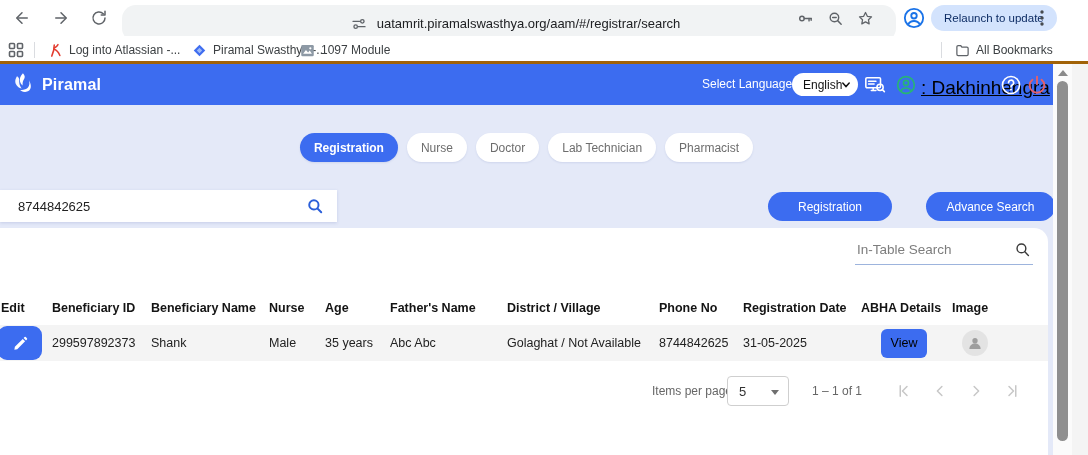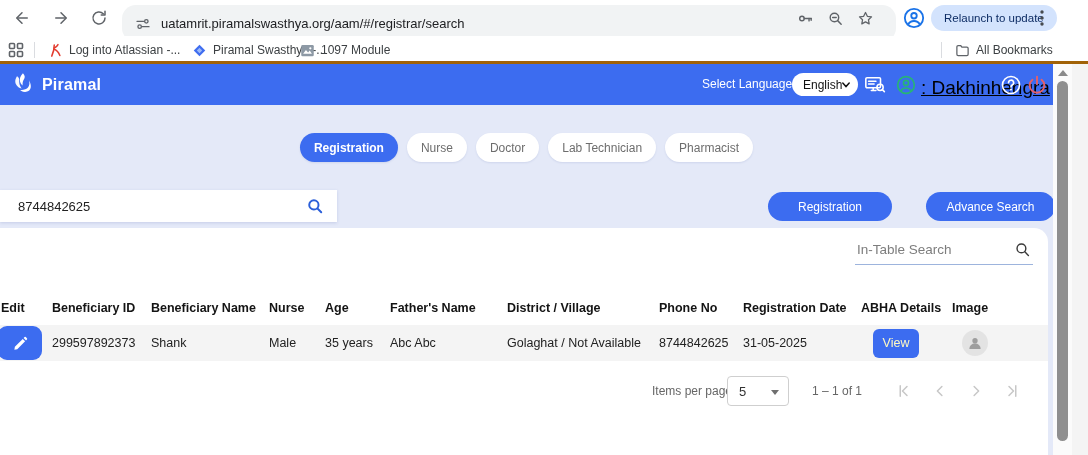--- a/index.html
+++ b/index.html
@@ -4,21 +4,21 @@
 <style>
   * { margin:0; padding:0; box-sizing:border-box; }
   body { font-family:"Liberation Sans", sans-serif; }
   .screen{ position:relative; width:1088px; height:455px; background:#fff; overflow:hidden; font-family:"Liberation Sans",sans-serif; }
 
   
   .toolbar{ position:absolute; top:0; left:0; width:1088px; height:36px; background:#fff; }
   .nav-ic{ position:absolute; top:9px; width:18px; height:18px; color:#5f6368; }
   .nav-ic svg{ width:18px; height:18px; display:block; }
   .ic-back{ left:13px; } .ic-fwd{ left:52px; } .ic-reload{ left:90px; }
-  .url-pill{ position:absolute; left:122px; top:5px; width:774px; height:37px; background:#f1f3f4; border-radius:14px; display:flex; align-items:center; }
+  .url-pill{ position:absolute; left:122px; top:5px; width:774px; height:37px; background:#f1f3f4; border-radius:14px; display:flex; align-items:center;justify-content:center; }
   .site-info{ margin-left:13px; width:16px; height:16px; color:#5f6368; }
   .site-info svg{ width:16px; height:16px; display:block; }
   .url-text{ margin-left:10px; font-size:13px; color:#202124; white-space:nowrap; }
   .pill-right-ic{ position:absolute; top:5px; width:17px; height:17px; color:#5f6368; }
   .pill-right-ic svg{ width:17px; height:17px; display:block; }
   .ic-key{ right:82px; } .ic-zoomout{ right:52px; } .ic-star{ right:22px; }
   .profile-btn{ position:absolute; left:903px; top:7px; width:22px; height:22px; }
   .profile-btn svg{ width:22px; height:22px; display:block; }
   .relaunch{ position:absolute; left:931px; top:5px; height:26px; padding:0 13px; background:#d3e3fd; color:#0d2c64; border-radius:13px; font-size:11.5px; display:flex; align-items:center; border:none; cursor:pointer; }
   .menu-dots{ position:absolute; left:1033px; top:8px; width:18px; height:20px; color:#474b4f; }
@@ -69,21 +69,21 @@
   .intable input{ width:100%; border:none; border-bottom:1px solid #9db4dd; outline:none; font-size:13.5px; padding:6px 26px 7px 2px; color:#333; font-family:inherit; }
   .intable input::placeholder{ color:#7d7d7d; }
   .intable-ic{ position:absolute; right:2px; top:5px; width:17px; height:17px; color:#3a3a3a; }
   .intable-ic svg{ width:17px; height:17px; display:block; }
 
   .grid{ display:grid; grid-template-columns:51px 99px 118px 56px 65px 117px 152px 84px 118px 91px 1fr; padding-left:1px; align-items:center; }
   .thead{ position:absolute; top:66px; left:0; width:100%; height:28px; font-size:12.5px; font-weight:bold; color:#141414; }
   .trow{ position:absolute; top:97px; left:0; width:100%; height:36px; background:#f4f4f4; font-size:12.5px; color:#222; }
   .edit-btn{ width:44px; height:34px; border-radius:9px; background:#3c6cf0; border:none; display:flex; align-items:center; justify-content:center; cursor:pointer; margin-left:-3px; }
   .edit-btn svg{ width:15px; height:15px; }
-  .view-btn{ width:46px; height:29px; border-radius:6px; background:#3c6cf0; border:none; color:#fef9c3; font-size:12.5px; cursor:pointer; margin-left:12px; font-family:inherit; }
+  .view-btn{ width:46px; height:29px; border-radius:6px; background:#3c6cf0; border:none; color:#000000; font-size:12.5px; cursor:pointer; margin-left:20px; font-family:inherit; }
   .avatar{ width:26px; height:26px; border-radius:50%; background:#e3e3e3; margin-left:10px; display:flex; align-items:center; justify-content:center; overflow:hidden; }
   .avatar svg{ width:16px; height:16px; }
 
   
   .pag{ position:absolute; top:148px; left:0; width:100%; height:30px; font-size:12px; color:#666; }
   .pag-label{ position:absolute; left:652px; top:8px; }
   .pag-select{ position:absolute; left:727px; top:0; width:62px; height:30px; border:1px solid #cfcfcf; border-radius:4px; display:flex; align-items:center; padding-left:11px; font-size:13px; color:#333; cursor:pointer; background:#fff; }
   .pag-caret{ position:absolute; right:9px; top:13px; width:0; height:0; border-left:4px solid transparent; border-right:4px solid transparent; border-top:5px solid #6f6f6f; }
   .pag-range{ position:absolute; left:812px; top:8px; }
   .pag-nav{ position:absolute; top:6px; width:18px; height:18px; color:#c7c7c7; cursor:default; }

